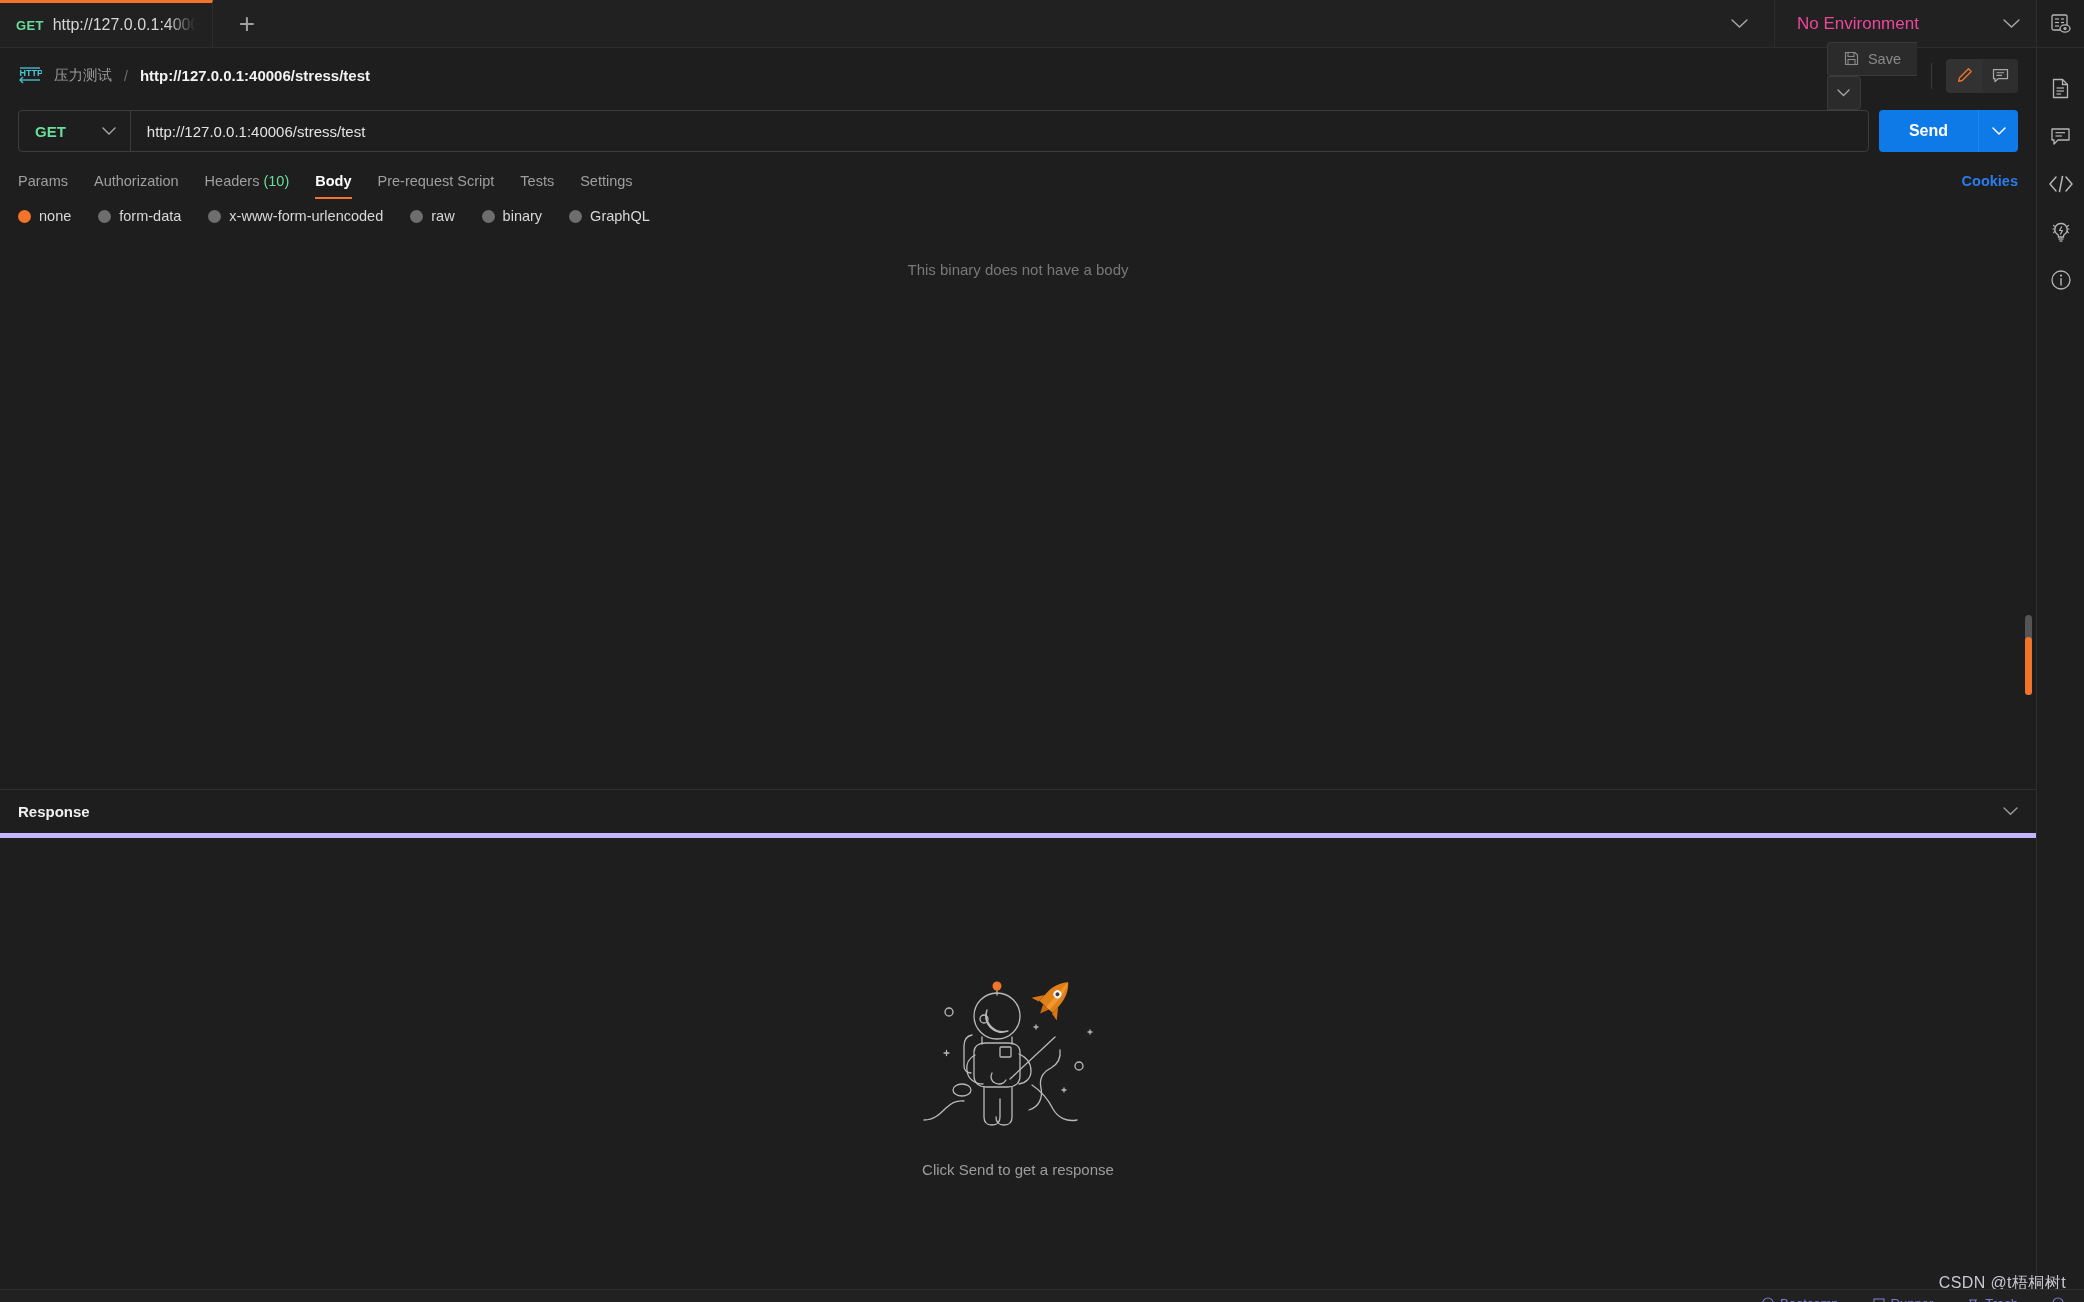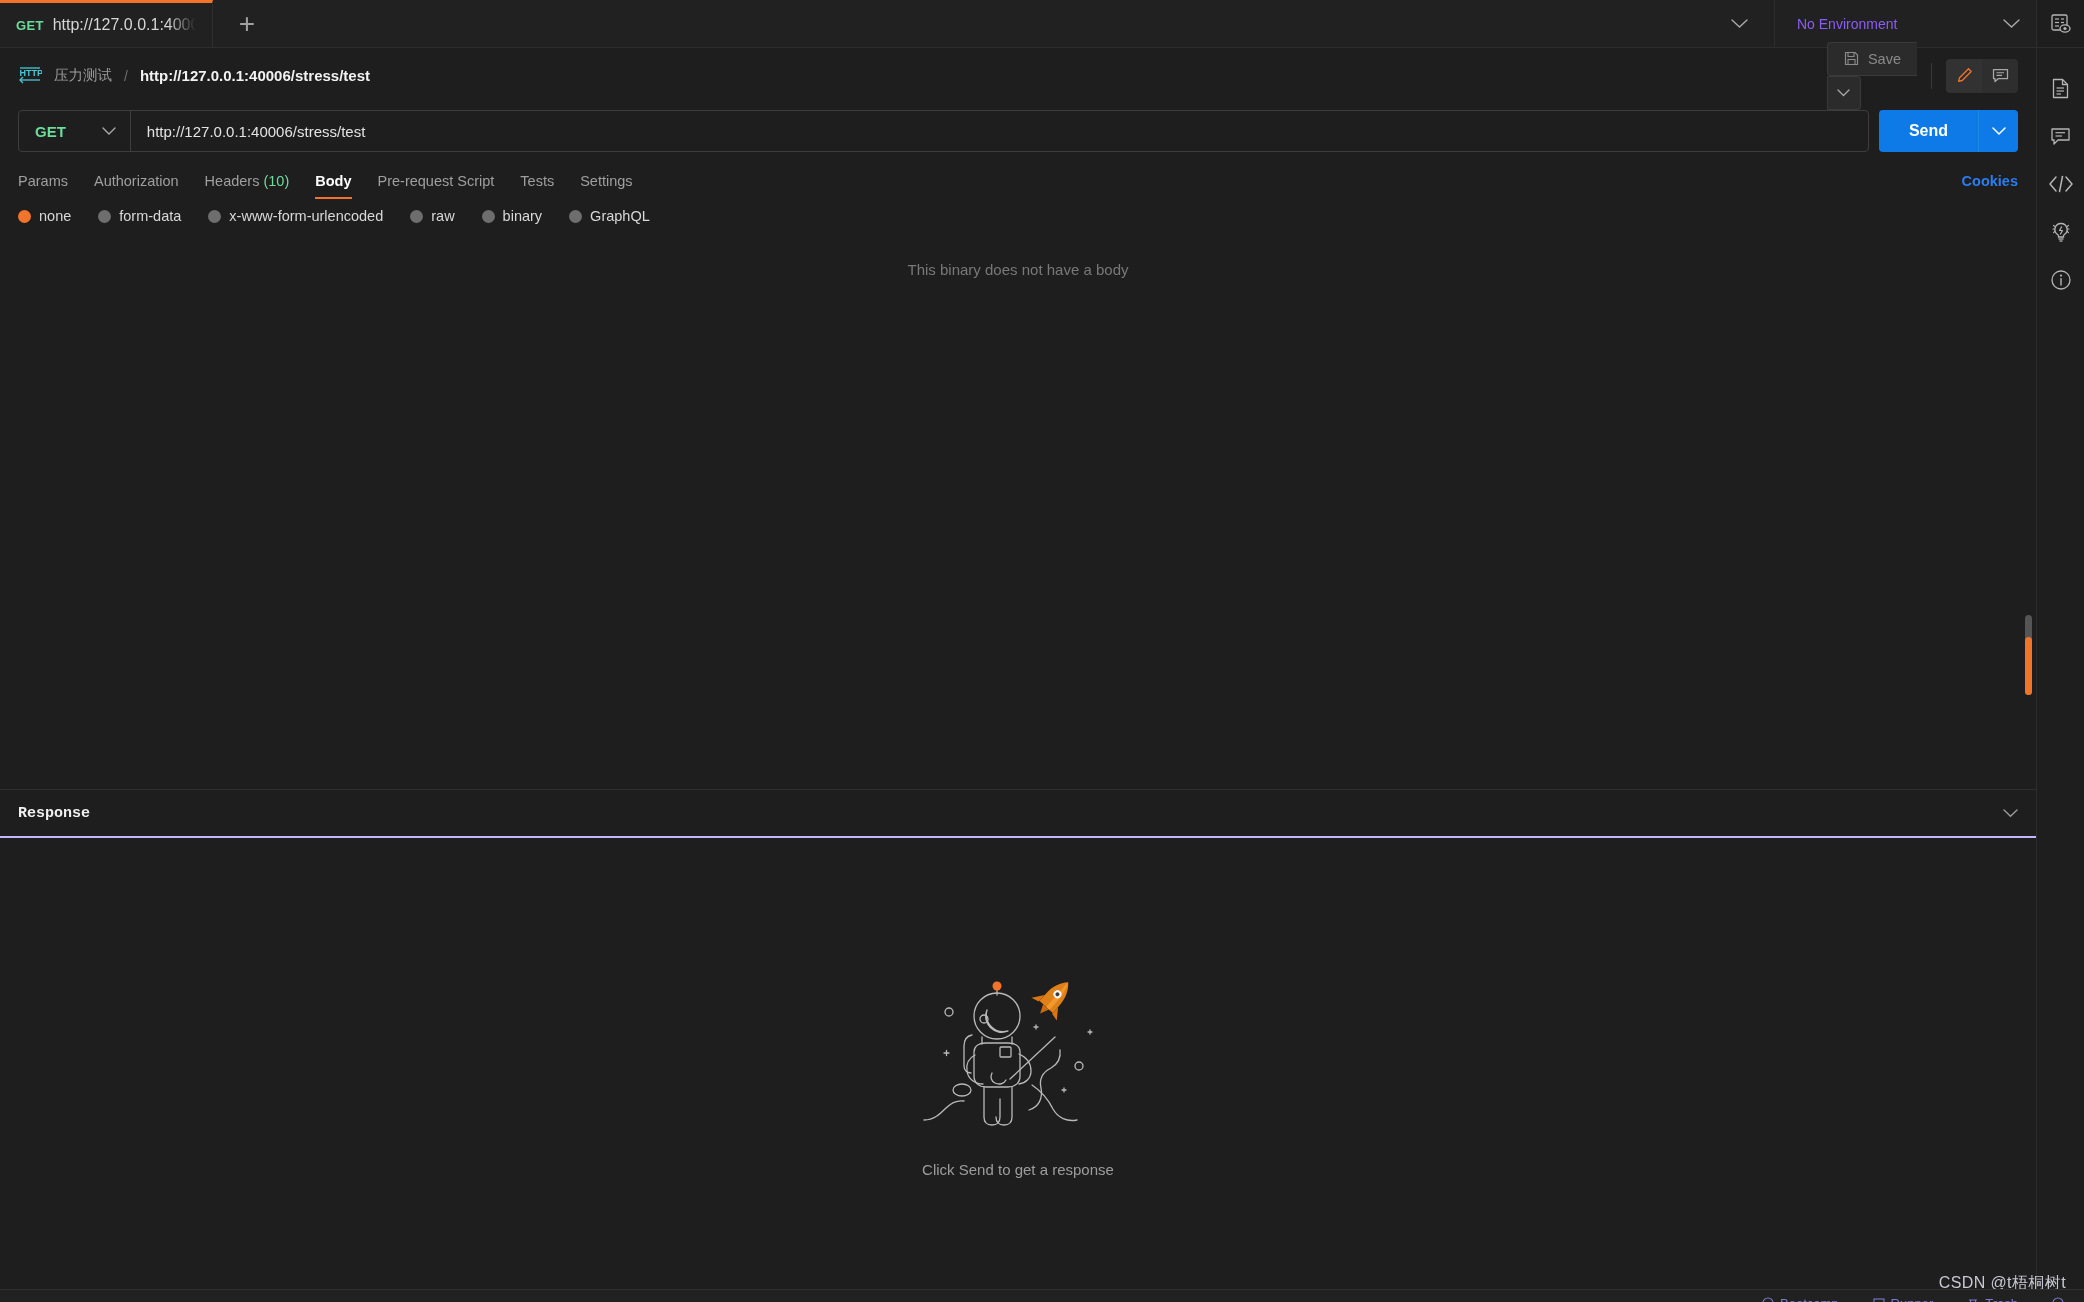--- a/index.html
+++ b/index.html
@@ -41,21 +41,21 @@
   .tabbar-spacer { flex: 1 1 auto; background: #212121; }
   .tabbar-chevron {
     width: 70px; display: flex; align-items: center; justify-content: center;
     background: #212121; cursor: pointer;
   }
   .env-box {
     width: 262px; display: flex; align-items: center; justify-content: space-between;
     padding: 0 16px 0 22px; background: #212121;
     border-left: 1px solid #2d2d2d; cursor: pointer;
   }
-  .env-label { font-size: 14px; color: #8b5cf6; }
+  .env-label { font-size: 17px; color: #ec4899; }
 
   
   .crumbrow {
     height: 55px; display: flex; align-items: center; padding: 0 18px 0 18px;
     background: #1e1e1e;
   }
   .crumb { display: flex; align-items: center; gap: 12px; }
   .crumb-http { display: flex; align-items: center; }
   .crumb-folder { font-size: 14.5px; color: #9a9a9a; }
   .crumb-sep { font-size: 14px; color: #6f6f6f; }
@@ -143,22 +143,21 @@
   
   .bodyarea {
     height: 565px; display: flex; justify-content: center; padding-top: 37px;
   }
   .body-empty { font-size: 15px; color: #787878; }
 
   
   .resp-divider { height: 1px; background: #2f2f2f; margin: 0; }
   .resp-head {
     height: 48px; display: flex; align-items: center; padding: 0 18px;
-    border-bottom: 2px solid #c4b5fd;
-    font-family: Liberation Mono, monospace;
+    border-bottom: 5px solid #c4b5fd;
   }
   .resp-title { font-size: 15px; color: #f0f0f0; font-weight: bold; }
   .resp-caret { margin-left: auto; cursor: pointer; display: flex; }
   .resp-body {
     height: 457px; display: flex; flex-direction: column;
     align-items: center; justify-content: center; gap: 26px;
   }
   .resp-hint { font-size: 15px; color: #9d9d9d; }
 
   

